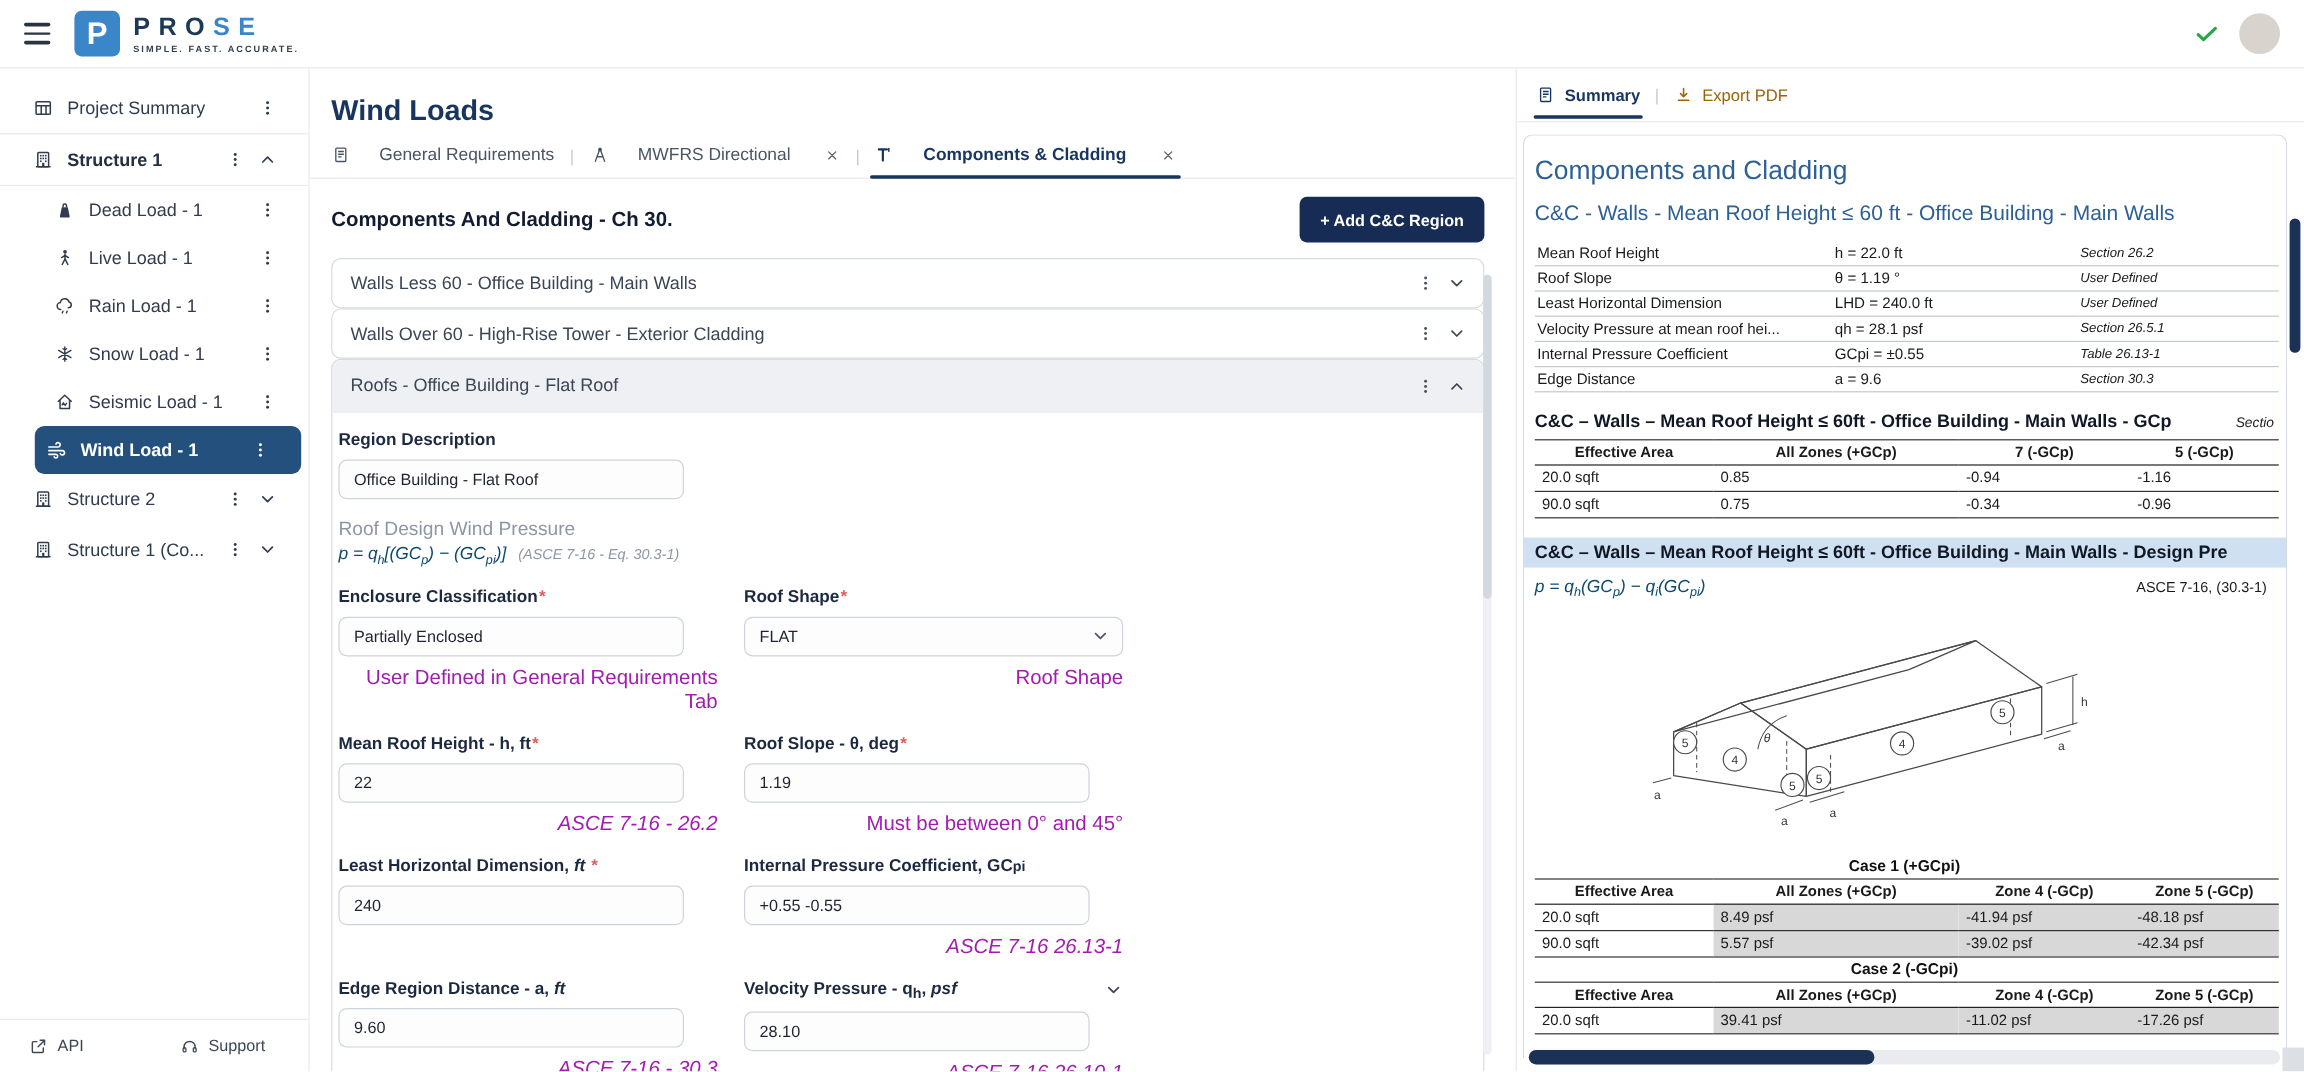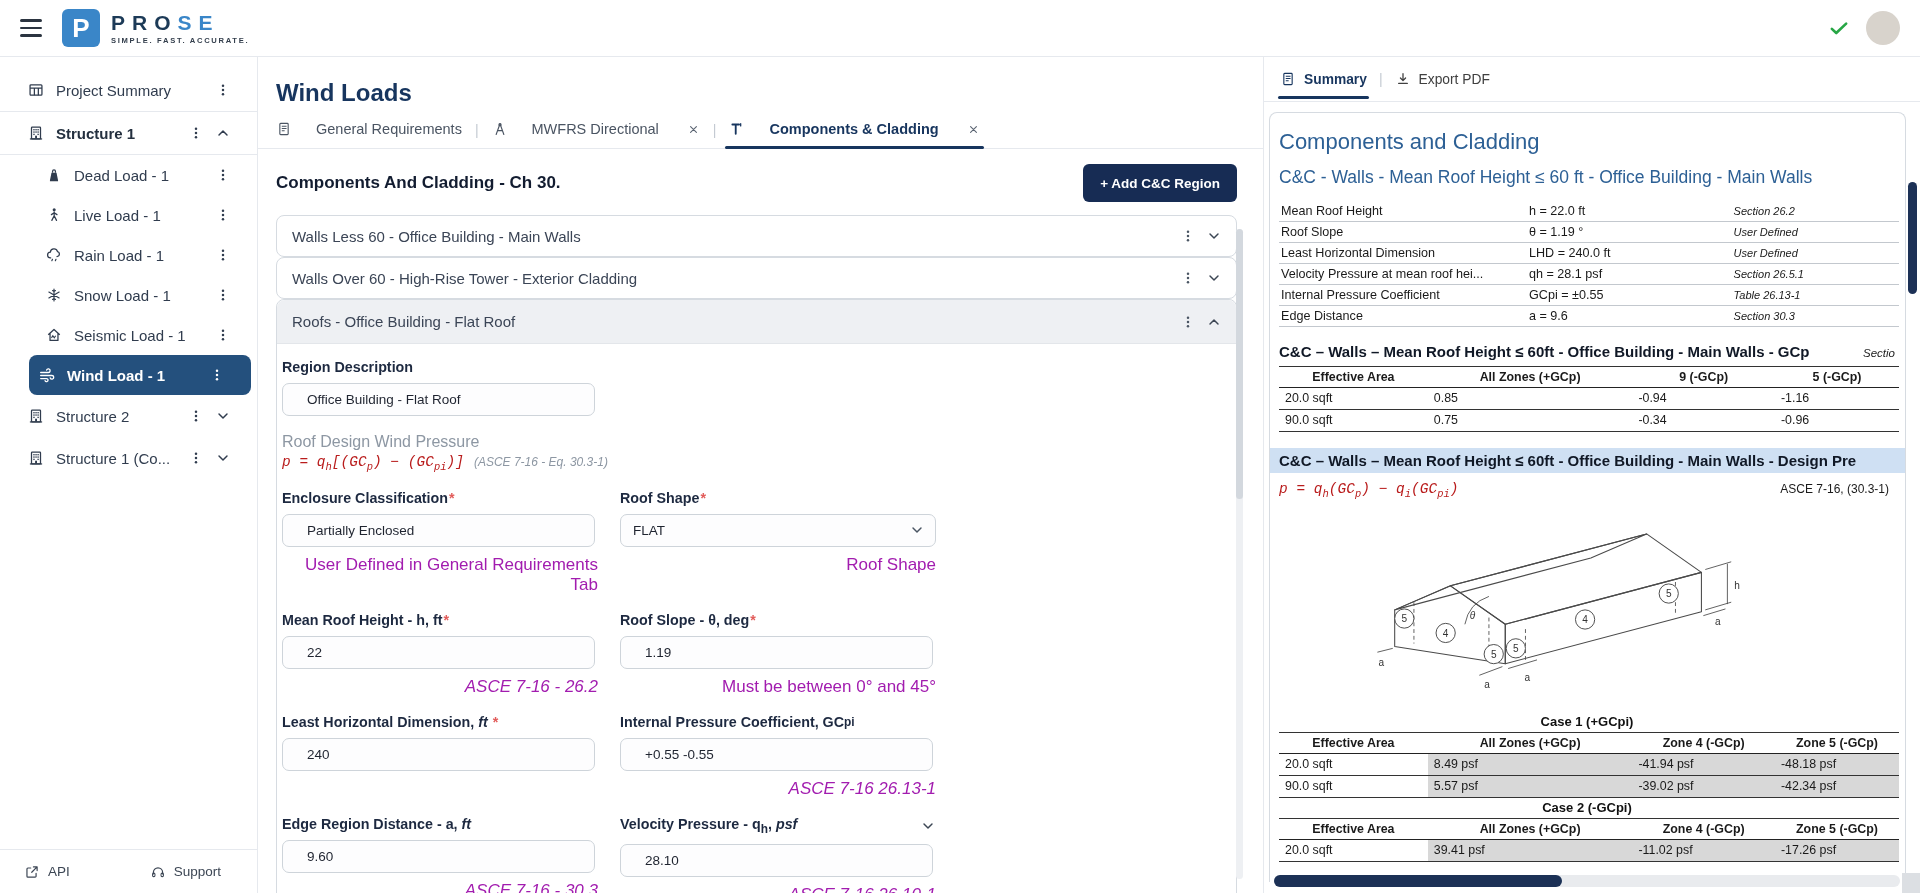--- a/index.html
+++ b/index.html
@@ -56,41 +56,41 @@
   .acc .lbl { flex:1; font-size:15px; color:#3b4556; }
   .acc .kebab { color:#4a5563; margin-right:10px; }
   .acc .chev { color:#3c4654; }
   .acc-card { border:1px solid #d6dbe1; border-radius:8px; background:#fff; }
   .acc-card .acc.header { border:none; border-bottom:1px solid #e3e6ea; border-radius:8px 8px 0 0; background:#eef0f3; height:44px; margin-bottom:0; }
   .acc-body { padding:15px 10px 18px 5px; }
 
   .fld-label { font-size:14.3px; font-weight:600; color:#1d2940; margin-bottom:8px; display:flex; align-items:center; }
   .req { color:#e25c5a; margin-left:1px; } .req.sp { margin-left:5px; }
   .unit { font-style:italic; margin-left:4px; }
-  .tin { width:313px; height:33px; border:1px solid #ced4da; border-radius:7px; background:#fdfdfe; padding:0 24px; font-size:13.5px; color:#1f2430; font-family:inherit; }
+  .tin { width:288px; height:33px; border:1px solid #ced4da; border-radius:7px; background:#fdfdfe; padding:0 12px; font-size:13.5px; color:#1f2430; font-family:inherit; }
   .selbox { width:316px; height:33px; border:1px solid #ced4da; border-radius:7px; background:#fdfdfe; padding:0 10px 0 12px; font-size:13.5px; color:#1f2430; display:flex; align-items:center; justify-content:space-between; cursor:pointer; }
   .selbox .chev { color:#4a5563; }
   .helper { font-size:17px; color:#a21caf; margin-top:8px;text-align:right; }
   .helper.it { font-style:italic; }
   .frow { display:flex; gap:22px; margin-top:17px; }
   .fcol { width:316px; }
   .fcol .lblrow { display:flex; align-items:center; justify-content:space-between; }
   .subhead { font-size:16px; color:#8d97a3; margin:17px 0 3px; }
-  .math { font-family:Liberation Mono, monospace; font-style:italic; font-size:14.5px; color:#b91c1c; }
+  .math { font-family:Liberation Sans, sans-serif; font-style:italic; font-size:14.5px; color:#0c4a6e; }
   .math sub { font-size:10.5px; }
   .formula-row { display:flex; align-items:baseline; gap:10px; }
   .fref { font-style:italic; font-size:12px; color:#8d97a3; }
 
   .main-scrollbar { position:absolute; right:20px; top:172px; bottom:14px; width:7px; background:#eef0f3; border-radius:4px; }
   .main-scrollbar .thumb { width:7px; height:270px; background:#d3d8de; border-radius:4px; }
 
   
   .right { width:657px; flex:none; border-left:1px solid #e6e9ee; position:relative; overflow:hidden; }
   .rtabs { height:45px; display:flex; align-items:center; gap:12px; padding:0 16px; border-bottom:1px solid #e6e9ee; }
-  .rtab { display:flex; align-items:center; gap:8px; font-size:13.8px; color:#404040; cursor:pointer; position:relative; }
+  .rtab { display:flex; align-items:center; gap:8px; font-size:13.8px; color:#a16207; cursor:pointer; position:relative; }
   .rtab .ico { width:16px; height:16px; }
   .rtab.active { color:#17355e; font-weight:700; }
   .rtab.active::after { content:""; position:absolute; left:-2px; right:-2px; bottom:-12px; height:3px; background:#17355e; border-radius:2px; }
   .rcard { margin:10px 14px 0 5px; border:1px solid #d6dbe1; border-bottom:none; border-radius:8px 8px 0 0; height:770px; padding:12px 10px 0 9px; overflow:hidden; position:relative; background:#fff; }
   .r-h1 { font-size:22px; font-weight:500; color:#2d6095; margin:4px 0 10px; }
   .r-h2 { font-size:17.5px; font-weight:500; color:#2d6095; line-height:1.45; max-width:580px; margin-bottom:10px; }
   table.params { width:620px; border-collapse:collapse; font-size:12.6px; color:#1a1a1a; }
   table.params td { border-bottom:1px solid #c3c8ce; padding:3px 2px; height:21px; }
   table.params td.pname { width:40%; }
   table.params td.pval { width:33%; }
@@ -601,21 +601,21 @@
 
       <div class="sec-row">
         <span class="sec-title">C&amp;C – Walls – Mean Roof Height ≤ 60ft - Office Building - Main Walls - GCp</span>
         <span class="sec-ref">Sectio</span>
       </div>
       <table class="rep">
         <thead>
             <tr>
           <th class="c1">Effective Area</th>
           <th class="c2">All Zones (+GCp)</th>
-          <th class="c3">9 (-GCp)</th>
+          <th class="c3">7 (-GCp)</th>
           <th class="c4">5 (-GCp)</th>
         </tr>
           </thead>
         <tbody>
           <tr>
               <td>20.0 sqft</td>
               <td>0.85</td>
               <td>-0.94</td>
               <td>-1.16</td>
             </tr>

